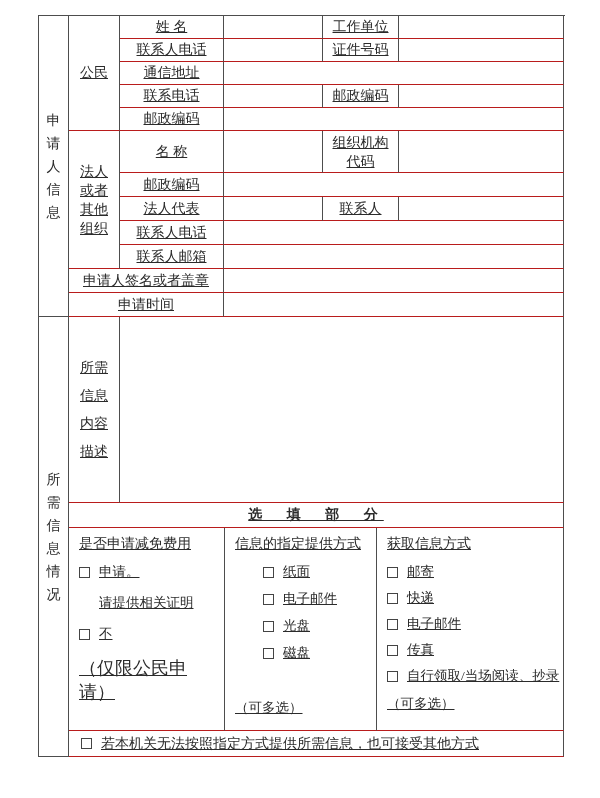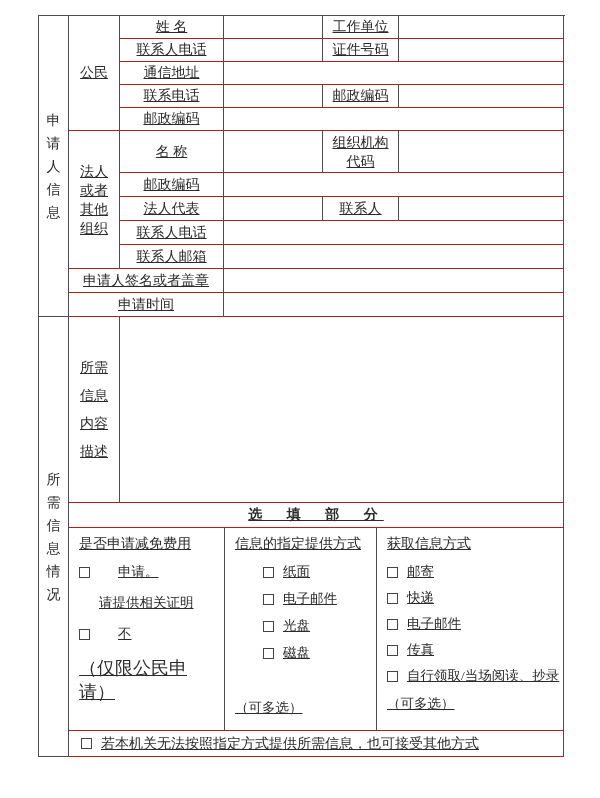--- a/index.html
+++ b/index.html
@@ -29,21 +29,21 @@
   td.hdr { text-align:center; font-weight:bold; font-size:15px;
     letter-spacing:6px; word-spacing:9px; }
   td.cbcell { vertical-align:top; }
   .cellfill { height:100%; display:flex; flex-direction:column;
     padding:7px 4px 5px 10px; }
   .cbtitle { font-size:14px; margin-bottom:10px; white-space:nowrap; }
   .opt { display:flex; align-items:center; white-space:nowrap; font-size:13.5px; }
   .box { display:inline-block; width:11px; height:11px; border:1px solid #444;
     margin-right:9px; flex-shrink:0; background:#fff; }
   .indent { padding-left:20px; }
-  .gapA .opt { margin-bottom:13px;gap:19px; }
+  .gapA .opt { margin-bottom:13px; }
   .gapB .opt { margin-bottom:9px;padding-left:28px; }
   .gapC .opt { margin-bottom:8px;text-align:right; }
   .noteA { margin-top:auto; margin-bottom:21px; font-size:18px; }
   .noteB { margin-top:28px; font-size:13.5px; }
   .noteC { margin-top:2px; font-size:13.5px; }
   .footrow { display:flex; align-items:center; padding-left:12px; font-size:14px; }
 </style>
 </head>
 <body>
 

